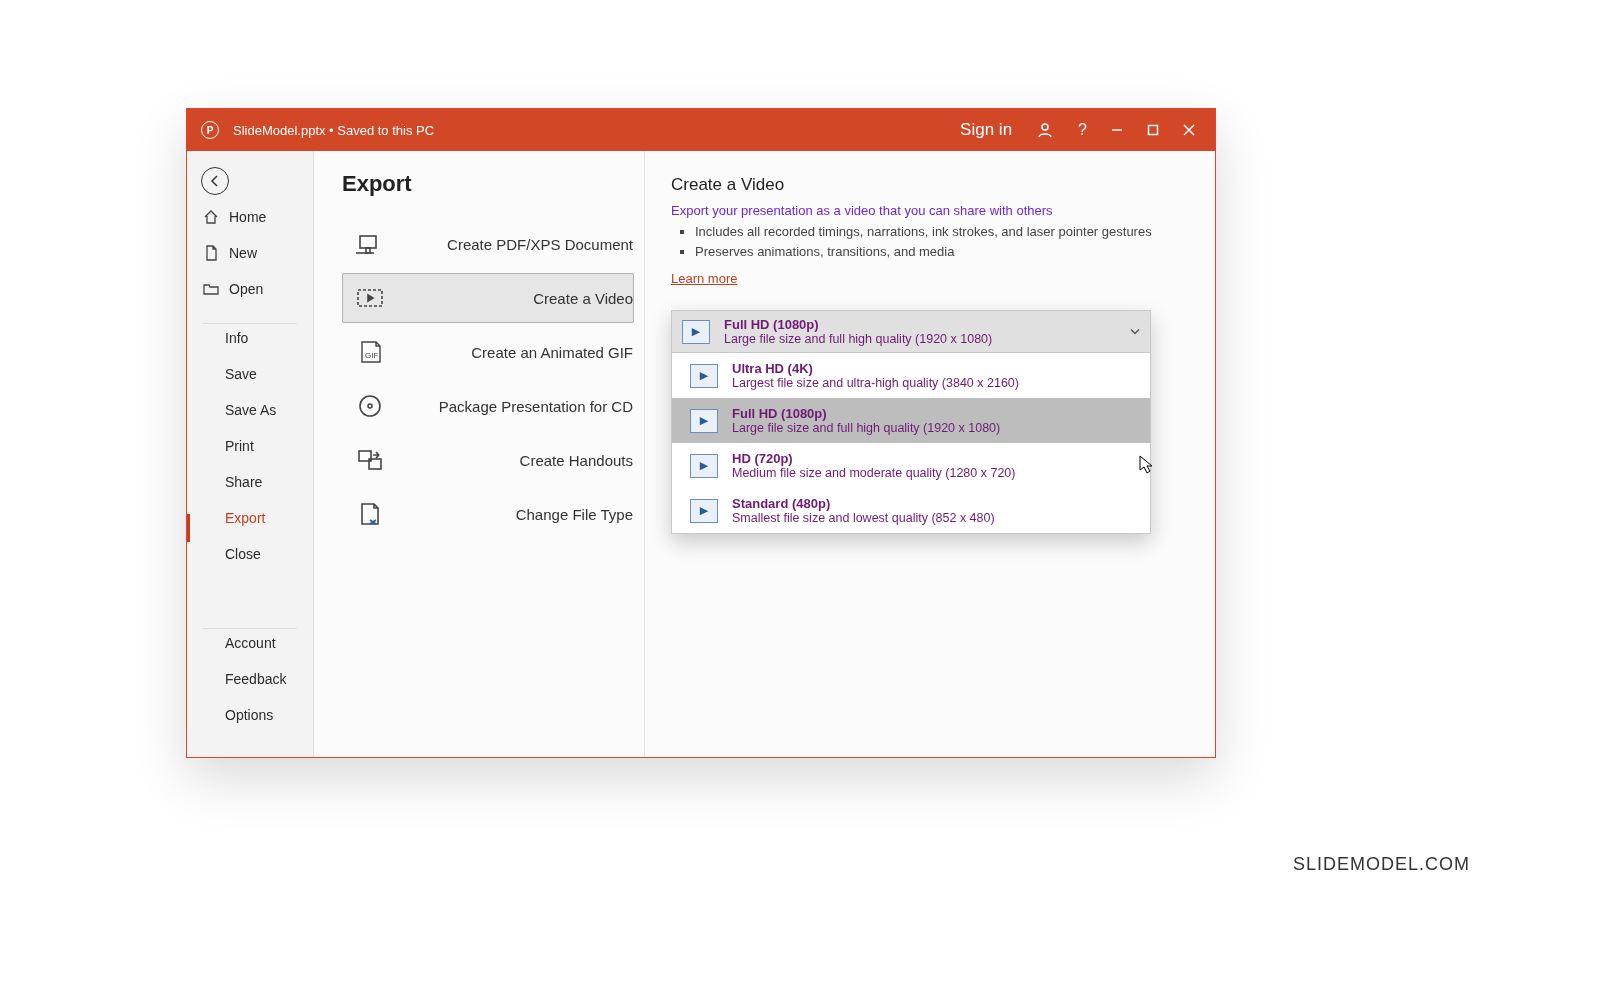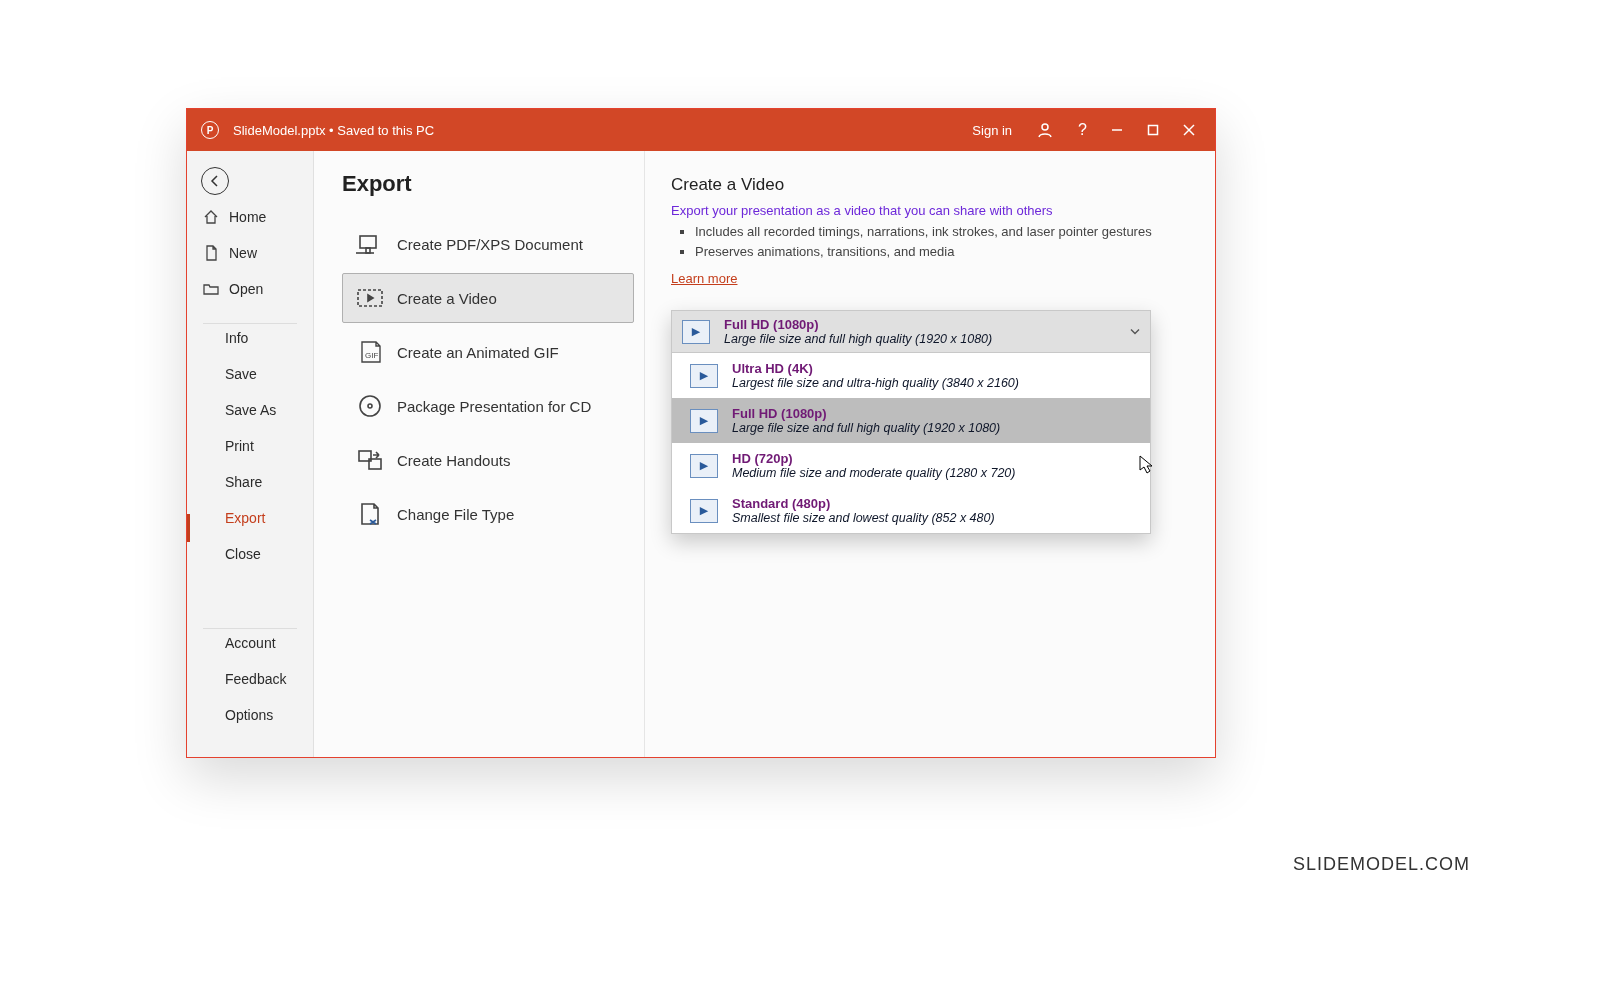--- a/index.html
+++ b/index.html
@@ -28,21 +28,21 @@
     border: 1.5px solid #fff; border-radius: 50%;
     display:flex;align-items:center;justify-content:center;
     font-size:10px; font-weight:bold; margin-right:14px;
   }
   .titlebar .doc-title { flex: 0 0 auto; }
   .titlebar .spacer { flex: 1; }
   .titlebar .tb-btn {
     padding: 0 12px;
     height: 42px;
     display:flex;align-items:center;justify-content:center;
-    font-size: 13px;
+    font-size: 17px;
     cursor: pointer;
   }
   .titlebar svg { stroke: #fff; fill: none; }
   .body {
     flex: 1;
     display: flex;
     background: #F3F3F3;
     overflow: hidden;
   }
   .sidebar {
@@ -87,20 +87,21 @@
   }
   .export-opt {
     height: 50px;
     display: flex; align-items: center;
     padding-left: 10px;
     cursor: pointer;
     border: 1px solid transparent;
     font-size: 15px; color: #333;
     margin-bottom: 4px;
     border-radius: 2px;
+    justify-content: space-between;
   }
   .export-opt.active {
     background: #E6E6E6;
     border: 1px solid #B0B0B0;
   }
   .export-opt .ico {
     width: 34px; height: 28px;
     display:flex;align-items:center;justify-content:center;
     margin-right: 10px;
   }
@@ -138,21 +139,21 @@
   .dd-opt.hover { background: #BDBDBD; }
   .dd-ico {
     width: 28px; height: 24px;
     border: 1px solid #6a8fbf;
     display:flex;align-items:center;justify-content:center;
     margin-right: 14px;
     background: #eaf0f8;
     font-size: 11px; color:#2a5a9a;
   }
   .dd-text .t1 { font-weight: 600; font-size: 13px; color:#701a75;}
-  .dd-text .t2 { font-size: 12.5px; color:#0f172a;font-style:italic;}
+  .dd-text .t2 { font-size: 12.5px; color:#701a75;}
   .dd-selected .chev {
     position:absolute; right:10px; top:50%; transform: translateY(-50%);
   }
   .cursor {
     position: absolute;
     left: 1139px; top: 455px;
     pointer-events:none;
   }
   .watermark {
     position: absolute;

